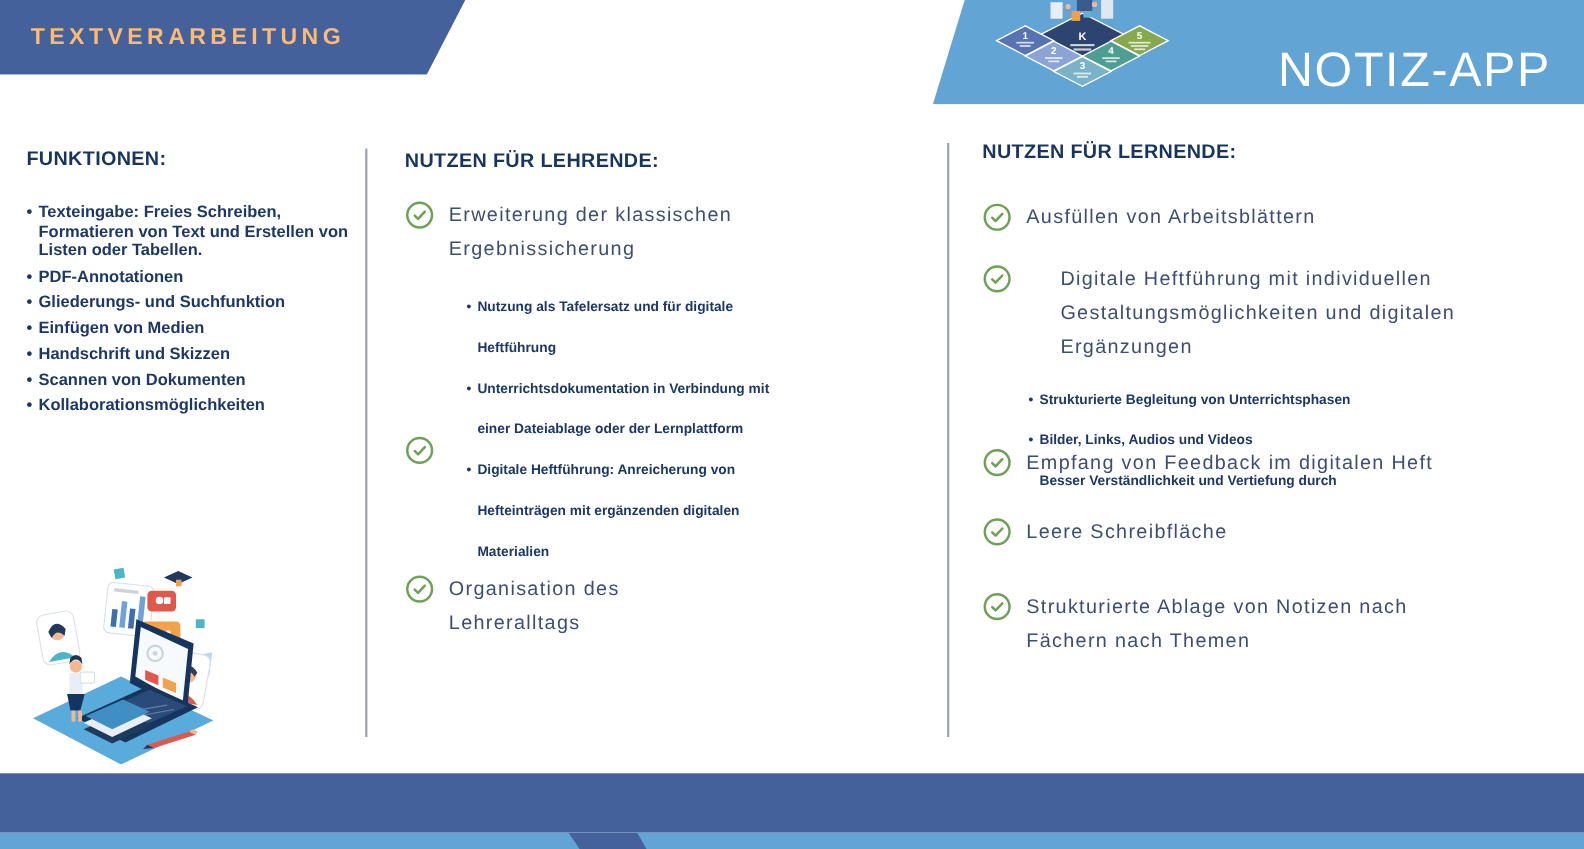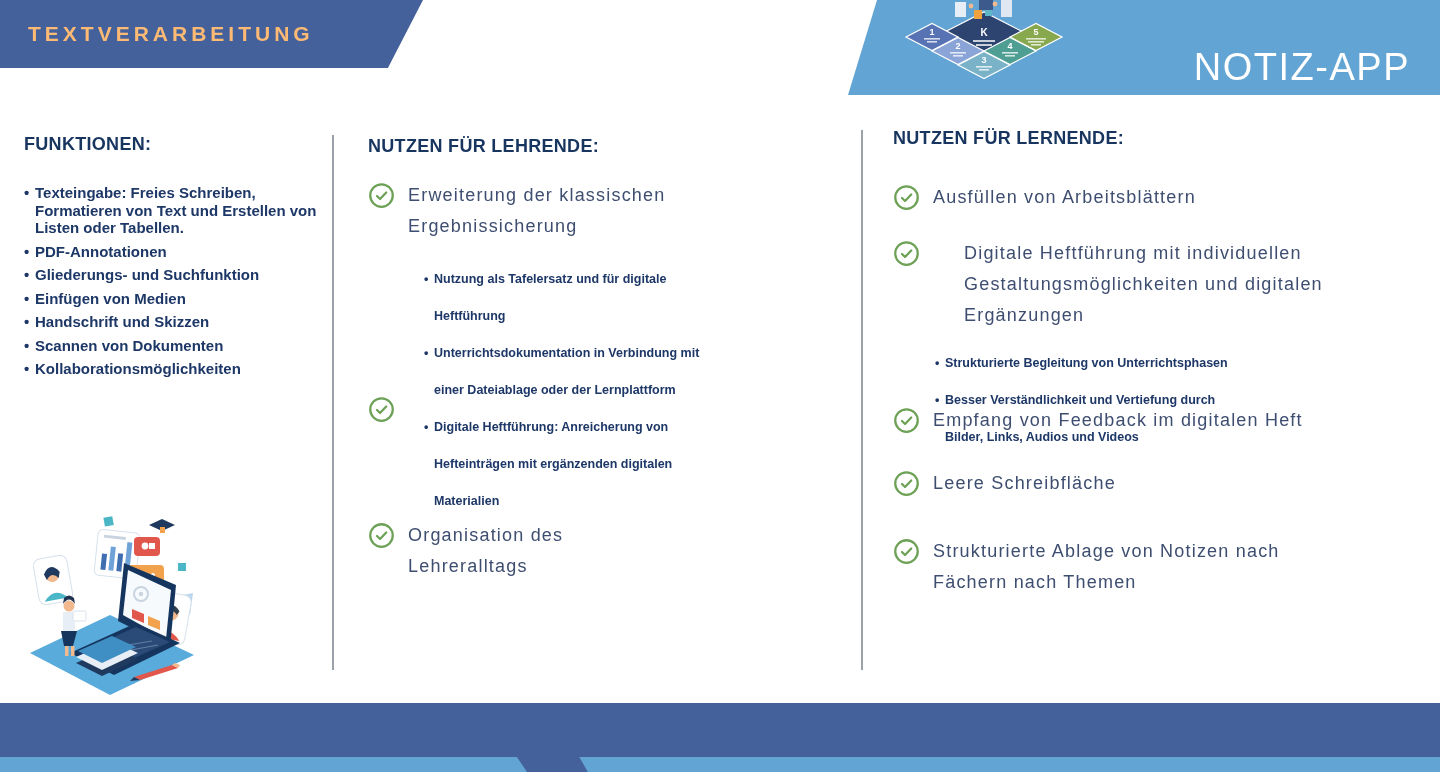--- a/index.html
+++ b/index.html
@@ -18,21 +18,21 @@
   }
   .banner-left .title{
     position:absolute;left:28px;top:0;height:68px;display:flex;align-items:center;
     color:#fdba74;font-size:21px;font-weight:700;letter-spacing:4px;
   }
   .banner-right{
     position:absolute;left:848px;top:0;width:592px;height:95px;background:var(--lightblue);
     clip-path:polygon(4.9% 0,100% 0,100% 100%,0 100%);
   }
   .banner-right .title{
-    position:absolute;right:30px;bottom:6px;color:#fff;font-size:38px;font-weight:400;
+    position:absolute;right:30px;bottom:6px;color:#fff;font-size:44px;font-weight:400;
     letter-spacing:1.5px;
   }
   .k-diagram{position:absolute;left:889px;top:0;width:192px;height:108px;}
   .k-diagram text{font-family:"Liberation Sans",sans-serif;font-weight:700;fill:#fff;}
   
   .col{position:absolute;}
   .col-heading{font-size:18px;font-weight:700;color:var(--heading);letter-spacing:.3px;white-space:nowrap;}
   .divider{position:absolute;width:2px;background:var(--divider);}
   #divider-1{left:332px;top:135px;height:535px;}
   #divider-2{left:861px;top:130px;height:540px;}
@@ -222,22 +222,22 @@
         <div class="item-line">Gestaltungsmöglichkeiten und digitalen</div>
         <div class="item-line">Ergänzungen</div>
       </div>
     </div>
 
     <div class="sub-list tight" style="top:206px;left:42px;">
       <div class="sub-item">
         <div class="sub-line">Strukturierte Begleitung von Unterrichtsphasen</div>
       </div>
       <div class="sub-item">
+        <div class="sub-line">Bilder, Links, Audios und Videos</div>
         <div class="sub-line">Besser Verständlichkeit und Vertiefung durch</div>
-        <div class="sub-line">Bilder, Links, Audios und Videos</div>
       </div>
     </div>
 
     <div class="check-item" style="top:277px;left:0;">
       <span class="check-icon">
         <svg viewBox="0 0 24 24">
             <circle cx="12" cy="12" r="10" fill="none" stroke="#6da156" stroke-width="2"></circle>
             <path d="M8 12.4l2.7 2.7L16.2 9.3" fill="none" stroke="#6da156" stroke-width="2" stroke-linecap="round" stroke-linejoin="round"></path>
           </svg>
       </span>

